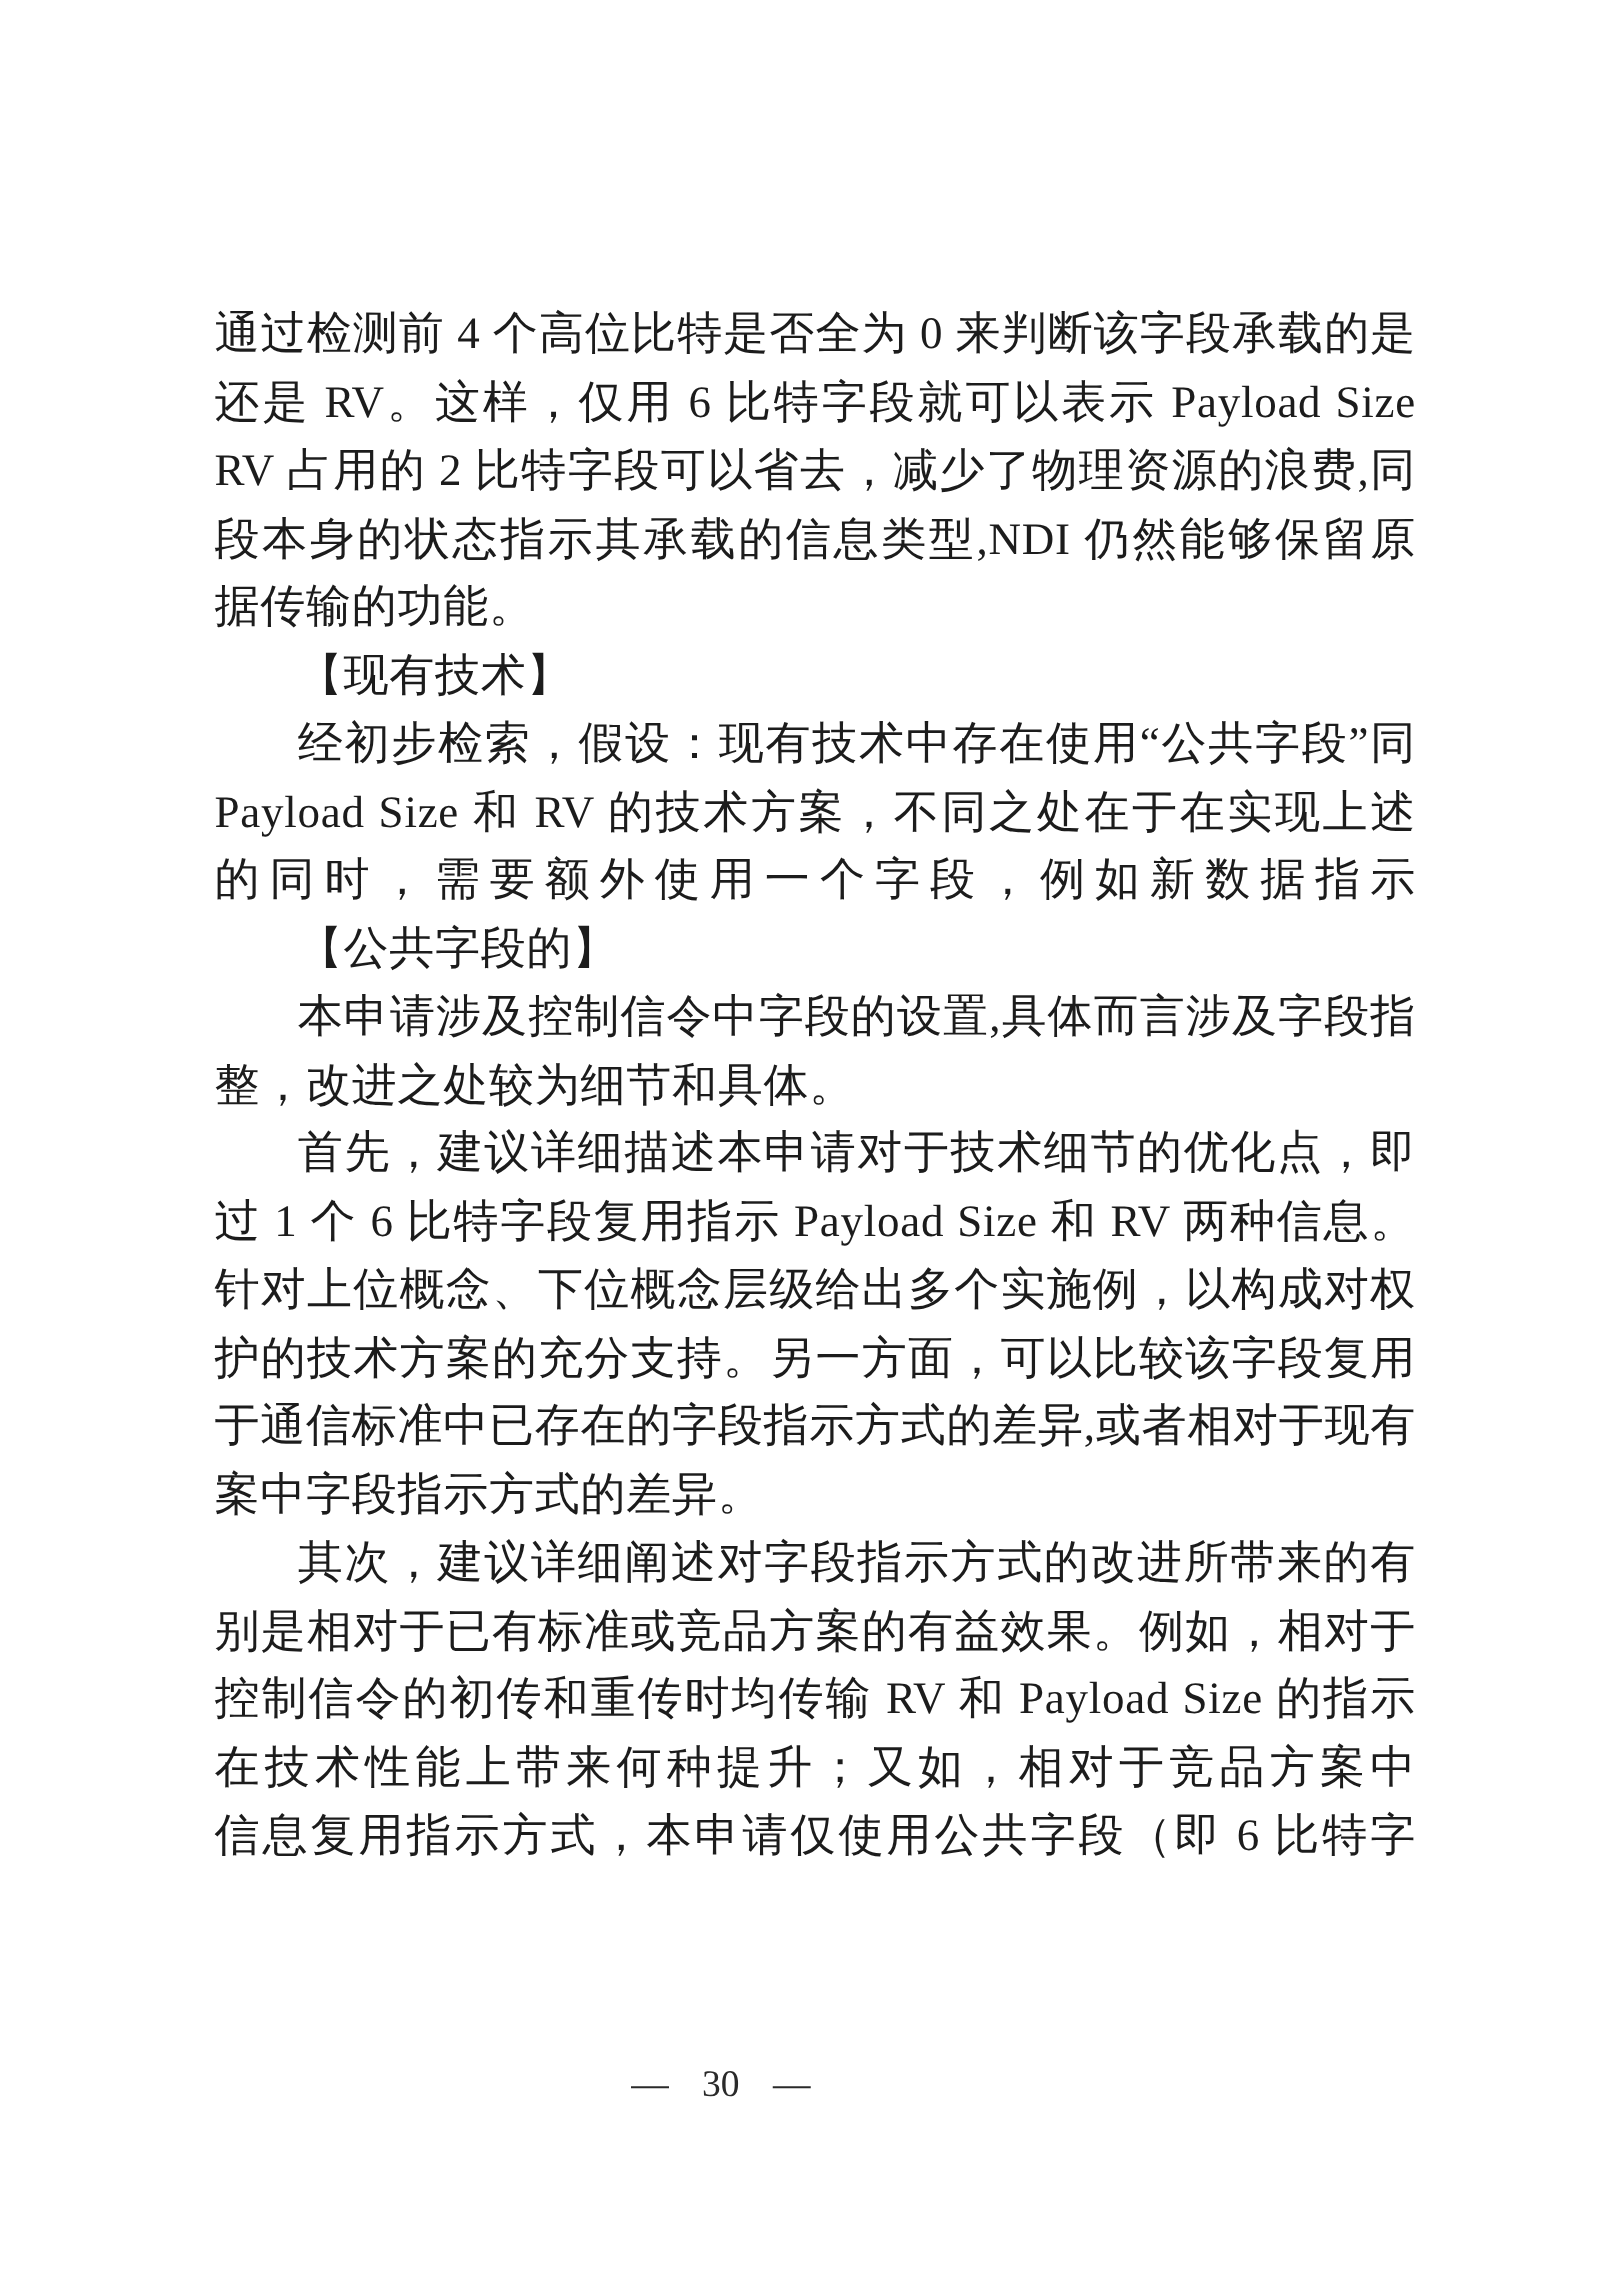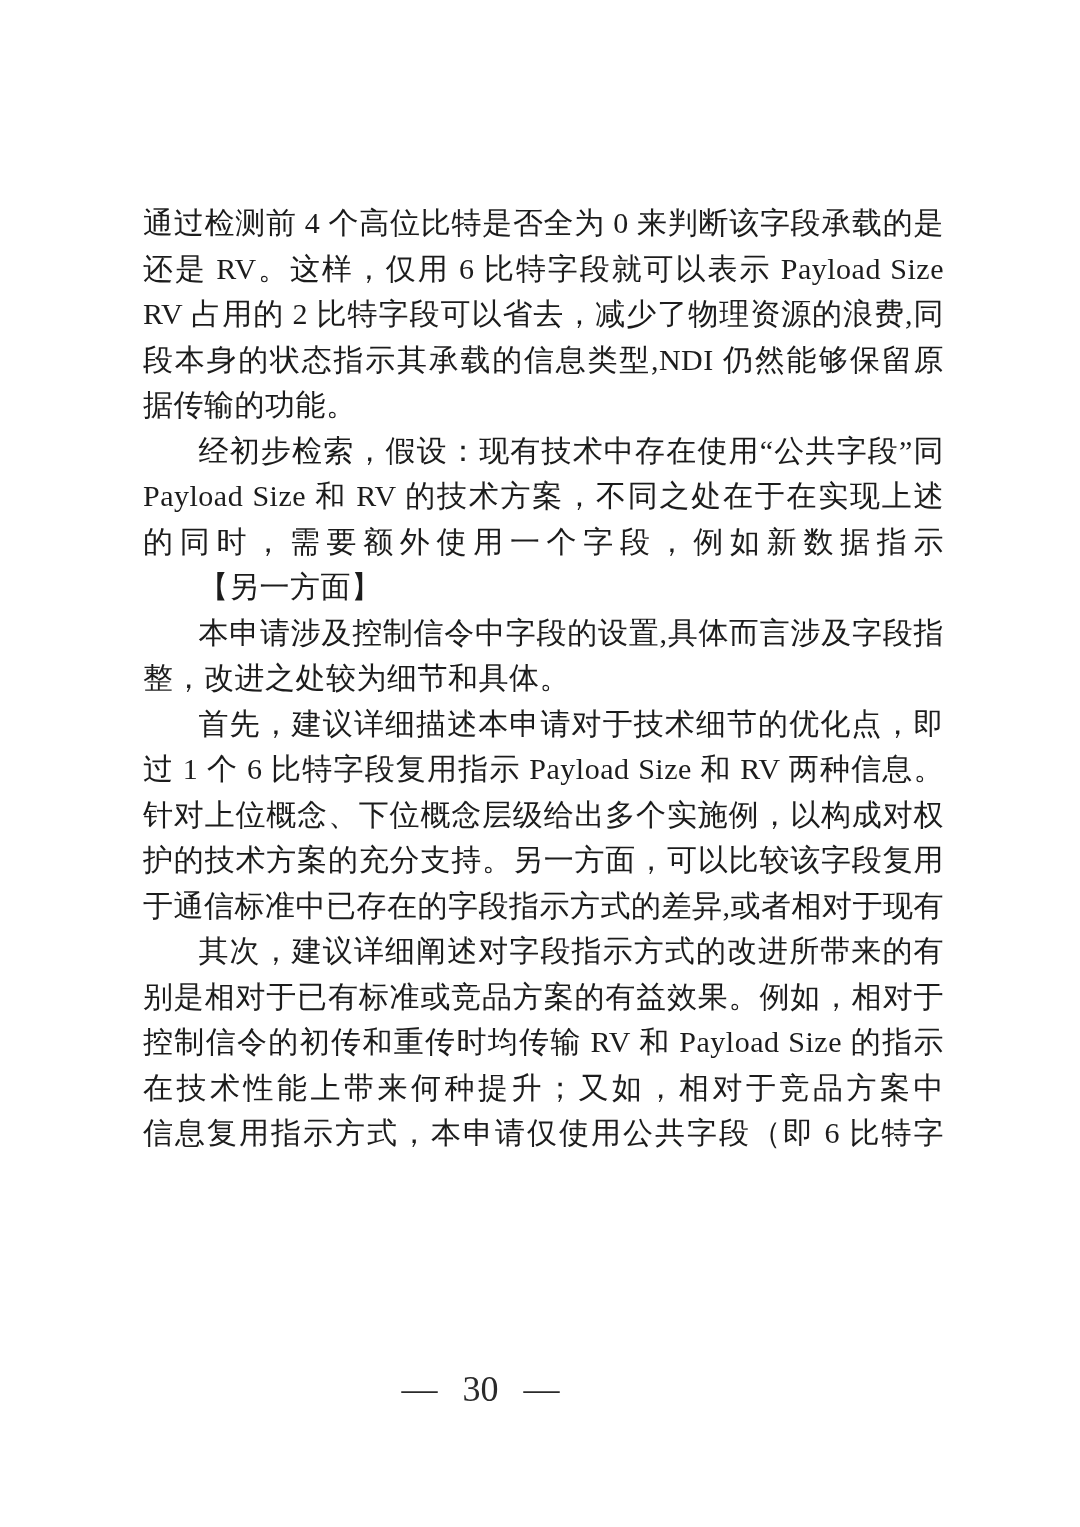--- a/index.html
+++ b/index.html
@@ -42,47 +42,49 @@
   }
   .line.indent {
     text-indent: 1.85em;
   }
   .footer {
     position: absolute;
     left: 0;
     top: 1367px;
     width: 961px;
     text-align: center;
-    font-size: 36px;
+    font-size: 25px;
     line-height: 45px;
     color: #2a2a2a;
     word-spacing: 16px;
   }
 </style>
 </head>
 <body>
 
 <div class="page">
   <div class="text-body">
       <div class="line">通过检测前 4 个高位比特是否全为 0 来判断该字段承载的是 Payload Size</div>
       <div class="line">还是 RV。这样，仅用 6 比特字段就可以表示 Payload Size 和 RV，原有的</div>
       <div class="line">RV 占用的 2 比特字段可以省去，减少了物理资源的浪费,同时能够通过字</div>
       <div class="line">段本身的状态指示其承载的信息类型,NDI 仍然能够保留原有的指示新数</div>
       <div class="line nojust">据传输的功能。</div>
+      <div class="line indent nojust">【现有技术】</div>
       <div class="line indent">经初步检索，假设：现有技术中存在使用“公共字段”同时指示</div>
       <div class="line">Payload Size 和 RV 的技术方案，不同之处在于在实现上述信息指示功能</div>
       <div class="line">的同时，需要额外使用一个字段，例如新数据指示（NDI），来指示“公</div>
-      <div class="line indent nojust">【另一方面】</div>
+      <div class="line indent nojust">【公共字段的】</div>
       <div class="line indent">本申请涉及控制信令中字段的设置,具体而言涉及字段指示方式的调</div>
       <div class="line nojust">整，改进之处较为细节和具体。</div>
       <div class="line indent">首先，建议详细描述本申请对于技术细节的优化点，即如何实现通</div>
       <div class="line">过 1 个 6 比特字段复用指示 Payload Size 和 RV 两种信息。一方面，可以</div>
       <div class="line">针对上位概念、下位概念层级给出多个实施例，以构成对权利要求请求保</div>
       <div class="line">护的技术方案的充分支持。另一方面，可以比较该字段复用指示方式相对</div>
       <div class="line">于通信标准中已存在的字段指示方式的差异,或者相对于现有技术竞品方</div>
+      <div class="line nojust">案中字段指示方式的差异。</div>
       <div class="line indent">其次，建议详细阐述对字段指示方式的改进所带来的有益效果，特</div>
       <div class="line">别是相对于已有标准或竞品方案的有益效果。例如，相对于已有标准中在</div>
       <div class="line">控制信令的初传和重传时均传输 RV 和 Payload Size 的指示方式，本申请</div>
       <div class="line">在技术性能上带来何种提升；又如，相对于竞品方案中 NDI+公共字段的</div>
       <div class="line">信息复用指示方式，本申请仅使用公共字段（即 6 比特字段）的信息指示</div>
     </div>
   <div class="footer">— 30 —</div>
 </div>
 
 </body></html>

